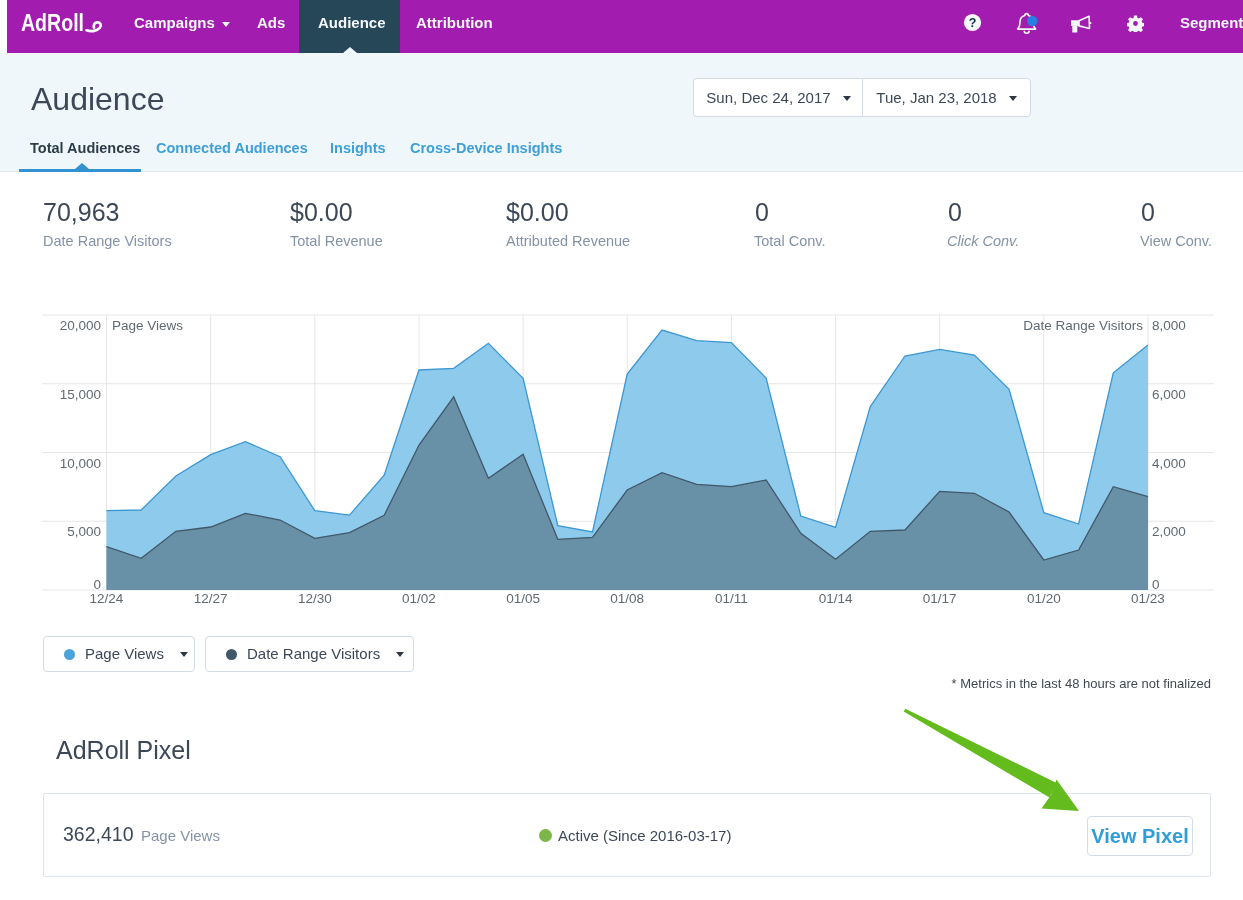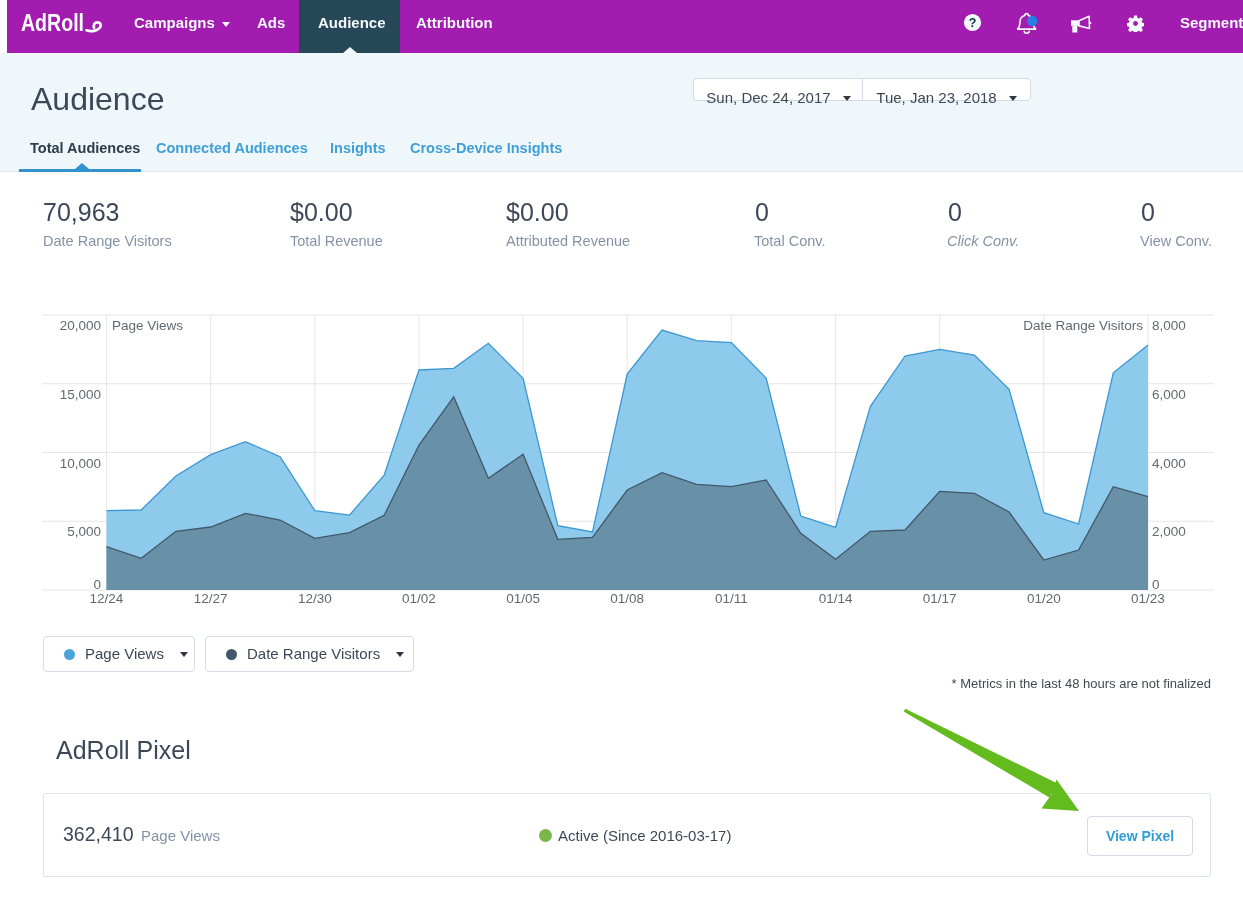--- a/index.html
+++ b/index.html
@@ -10,34 +10,34 @@
 .navitem { position:absolute; top:0; height:53px; line-height:46px; color:#f4f8fa; font-size:15px; font-weight:bold; }
 #tab-active { position:absolute; left:292px; top:0; width:101px; height:53px; background:#264758; }
 #notch { position:absolute; left:336px; top:47px; width:0; height:0; border-left:7px solid transparent; border-right:7px solid transparent; border-bottom:6px solid #eff7fb; }
 .caret { display:inline-block; width:0; height:0; border-left:4.5px solid transparent; border-right:4.5px solid transparent; border-top:5px solid #f4f8fa; vertical-align:middle; margin-left:7px; }
 
 #header { position:absolute; left:0; top:53px; width:1243px; height:119px; background:#eff7fb; border-bottom:1px solid #dfe5e9; }
 #title { position:absolute; left:31px; top:81px; font-size:32px; color:#3c4858; font-weight:400; }
 .tab { position:absolute; top:140px; font-size:14.5px; font-weight:bold; color:#3f9fd8; }
 #underline { position:absolute; left:19px; top:169px; width:122px; height:2.5px; background:#3292d0; }
 #tabnotch { position:absolute; left:75px; top:163px; width:0; height:0; border-left:7px solid transparent; border-right:7px solid transparent; border-bottom:6px solid #3292d0; }
-.dategroup { position:absolute; top:78px; height:23px; background:#fff; border:1px solid #d3dce6; border-radius:4px; font-size:15px; color:#3c4858; line-height:37px; }
+.dategroup { position:absolute; top:78px; height:39px; background:#fff; border:1px solid #d3dce6; border-radius:4px; font-size:15px; color:#3c4858; line-height:37px; }
 .dcaret { display:inline-block; width:0; height:0; border-left:4.5px solid transparent; border-right:4.5px solid transparent; border-top:5px solid #2e3844; vertical-align:middle; margin-left:12px; margin-bottom:2px; }
 #newaud { position:absolute; left:1043px; top:76px; width:181px; height:42px; background:#379fd9; border-radius:4px; color:#fff; font-size:15px; font-weight:bold; }
 
 .statval { position:absolute; top:198px; font-size:25px; color:#3c4858; }
 .statlab { position:absolute; top:233px; font-size:14.5px; color:#8492a6; }
 
 .legbtn { position:absolute; top:636px; height:36px; background:#fff; border:1px solid #d3dce6; border-radius:4px; font-size:15px; color:#3c4858; line-height:34px; }
 .dot { display:inline-block; width:11px; height:11px; border-radius:50%; vertical-align:middle; margin-right:10px; margin-bottom:2px; }
 #note { position:absolute; top:676px; right:32px; font-size:13px; color:#404850; }
 
 #pixelhead { position:absolute; left:56px; top:736px; font-size:25px; color:#3c4858; }
 #pixelcard { position:absolute; left:43px; top:793px; width:1168px; height:84px; background:#fff; border:1px solid #dde4ea; border-radius:2px; }
-#viewpixel { position:absolute; left:1087px; top:816px; width:106px; height:40px; background:#fff; border:1px solid #d3dce6; border-radius:4px; color:#2f9ed8; font-size:14px; font-weight:bold; text-align:center; line-height:38px; }
+#viewpixel { position:absolute; left:1087px; top:816px; width:106px; height:40px; background:#fff; border:1px solid #d3dce6; border-radius:4px; color:#2f9ed8; font-size:20px; font-weight:bold; text-align:center; line-height:38px; }
 </style>
 </head>
 <body>
 <div id="page">
 
   <div id="nav">
     <div id="tab-active"></div>
     <div id="notch"></div>
     <svg id="logo" style="position:absolute;left:13px;top:9px;" width="85" height="36" viewBox="0 0 85 36">
       <text x="1" y="22.4" font-family="Liberation Sans, sans-serif" font-size="24.5" font-weight="bold" fill="#fafcfd" textLength="63" lengthAdjust="spacingAndGlyphs">AdRoll</text>

